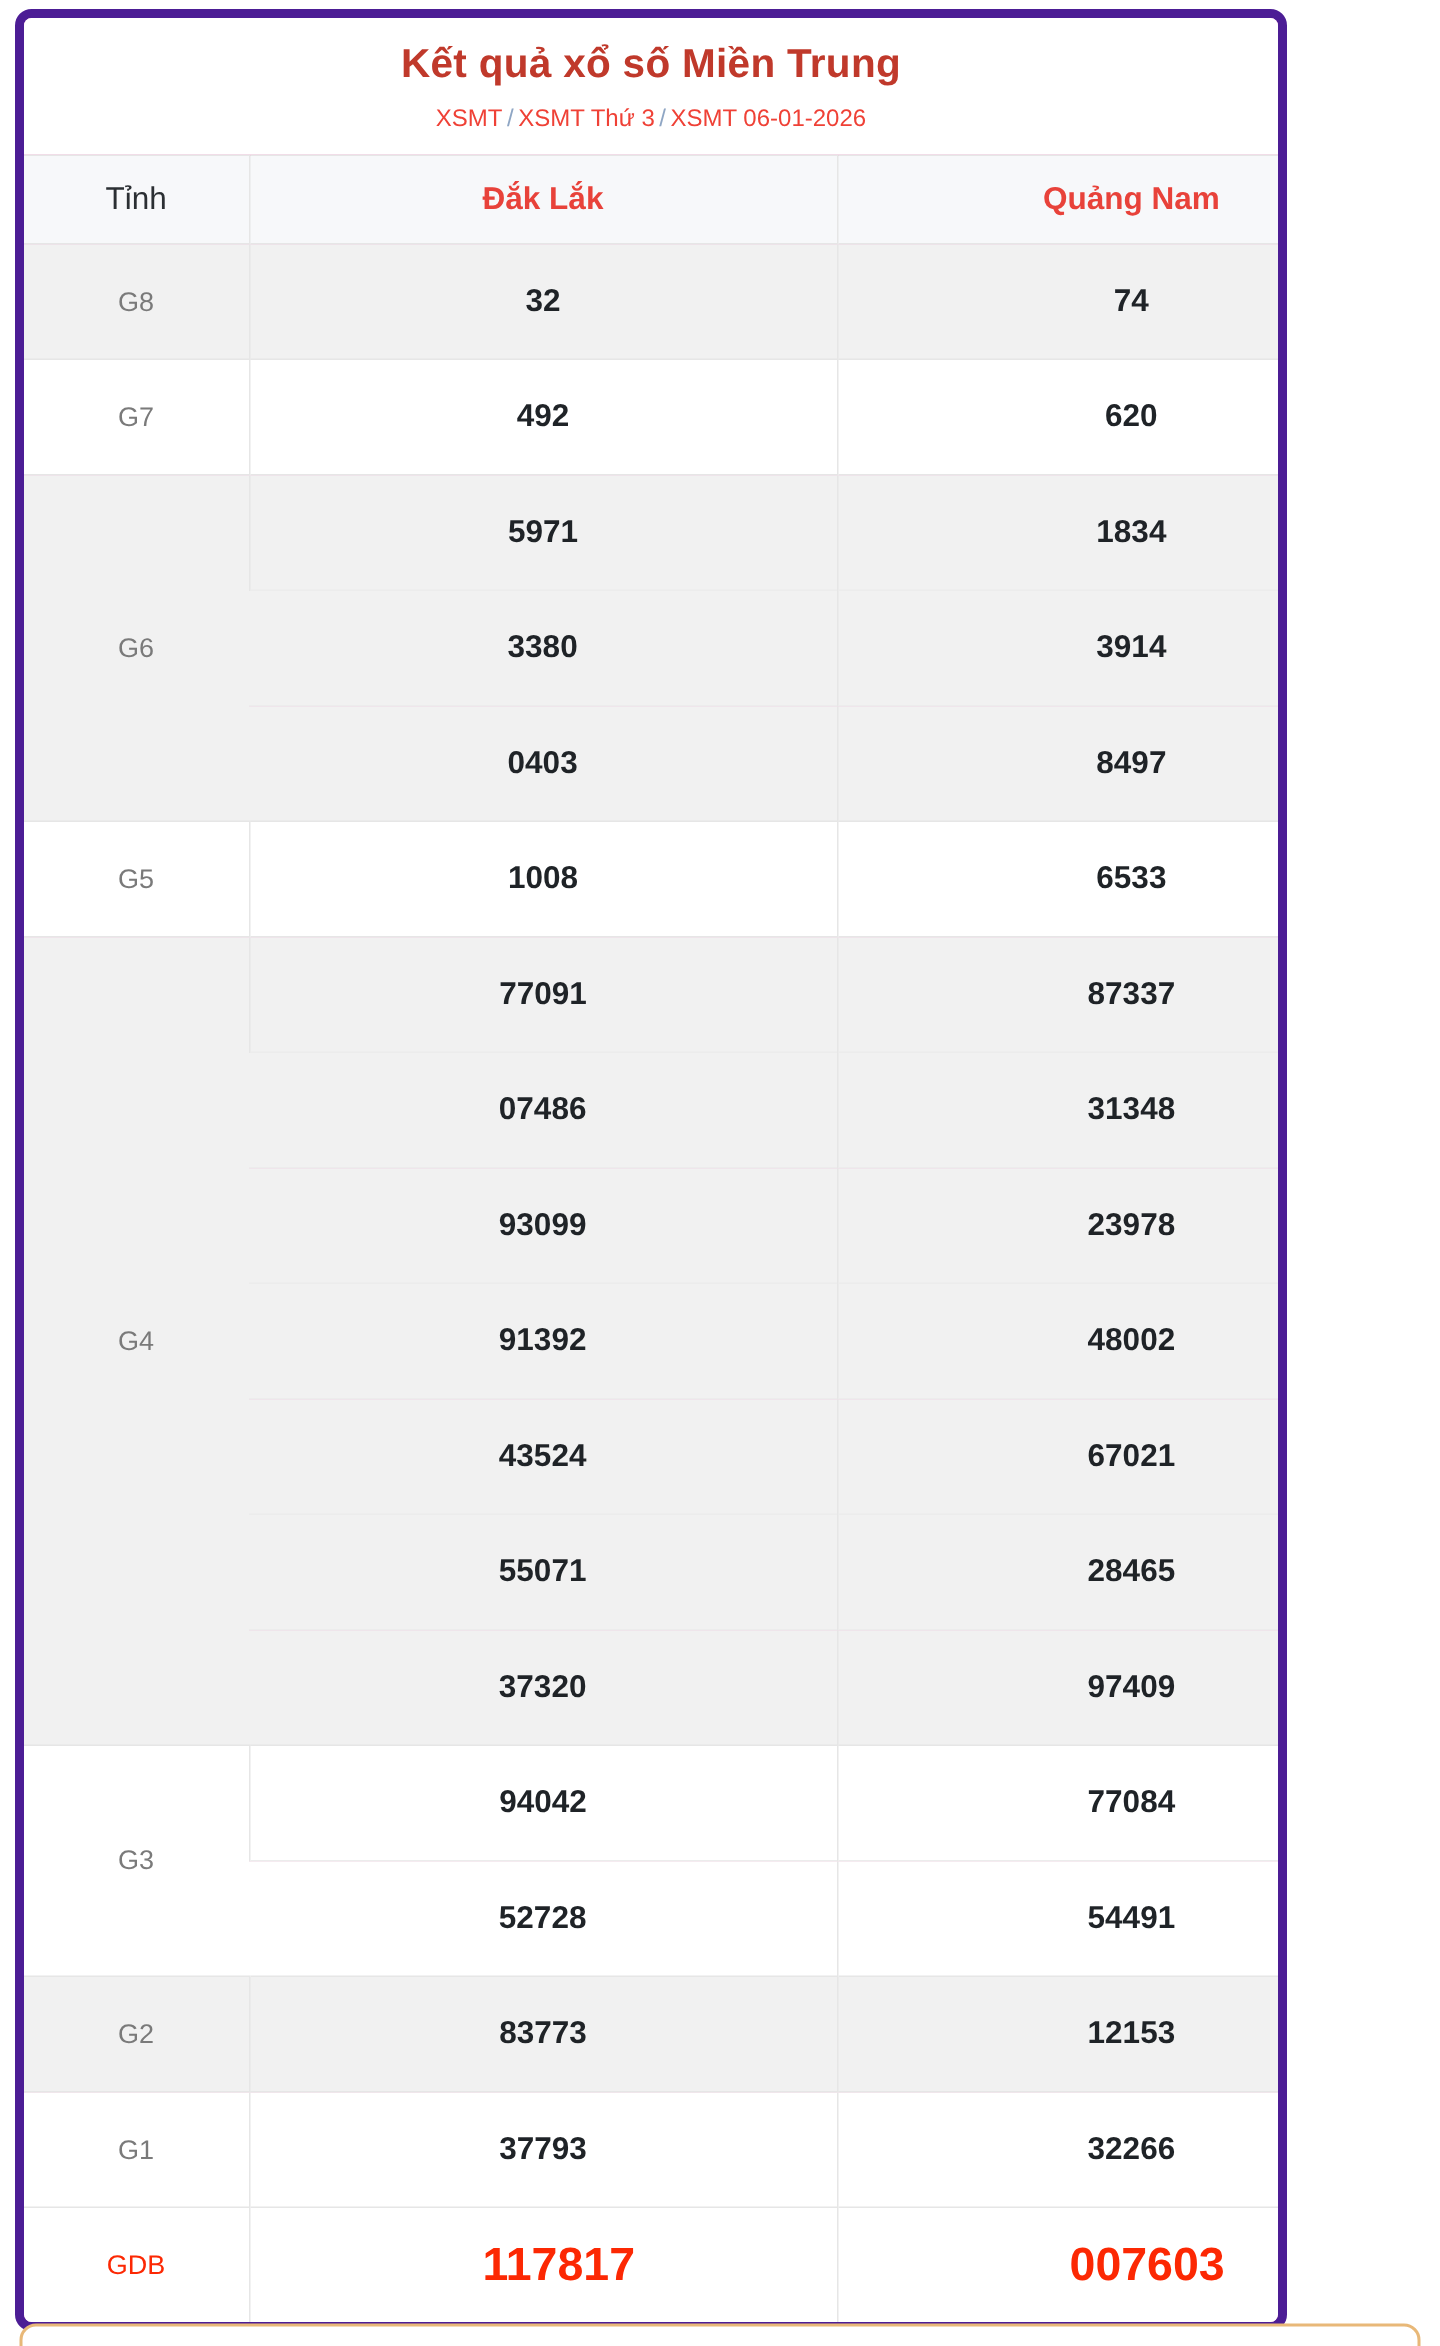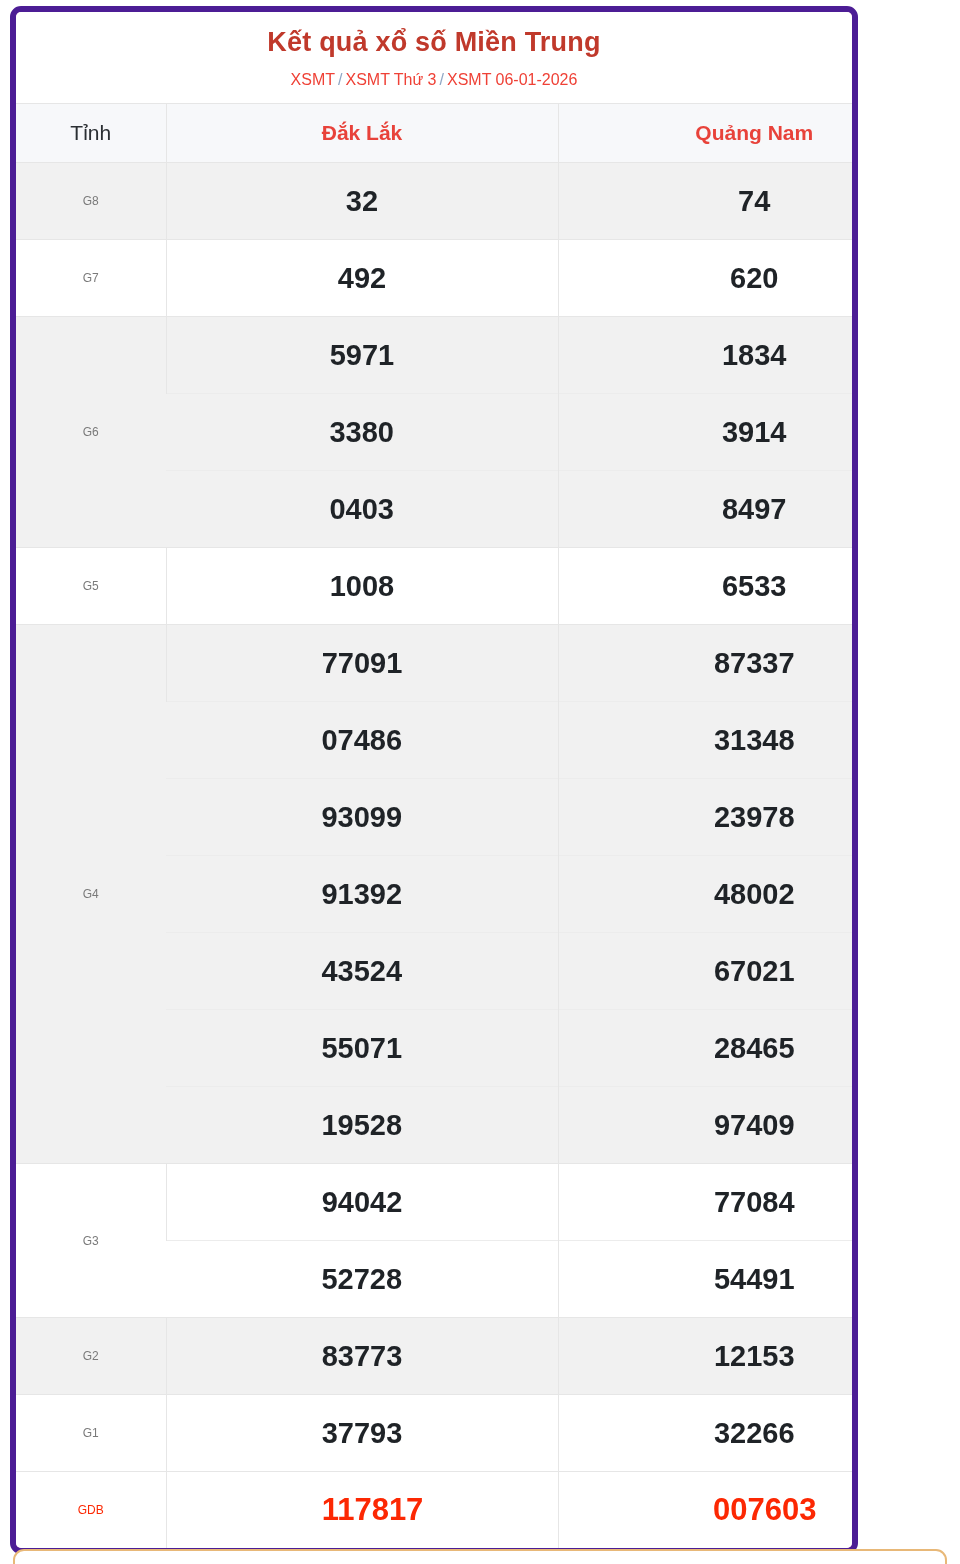--- a/index.html
+++ b/index.html
@@ -85,32 +85,32 @@
     padding: 17px 4px;
     font-size: 21px;
     font-weight: bold;
     border-top: none;
   }
   th.th-tinh { color: #2b2f33; font-weight: normal; }
   th.th-prov { color: #e8423a; }
 
   
   td.prize-label {
-    font-size: 12px;
+    font-size: 18px;
     color: #7a7a7a;
     font-weight: normal;
   }
   td.prize-label.special {
     color: #fc2803;
     font-weight: normal;
   }
 
   
   td.num {
-    font-size: 29px;
+    font-size: 21px;
     font-weight: bold;
     color: #1f2327;
     padding: 0;
     height: 76px;
     line-height: 76px;
   }
   td.num.special {
     color: #fc2803;
     font-size: 31px;
     padding-left: 21px;
@@ -210,21 +210,21 @@
           </tr>
           <tr class="stripe">
             <td class="num sub">43524</td>
             <td class="num sub">67021</td>
           </tr>
           <tr class="stripe">
             <td class="num sub">55071</td>
             <td class="num sub">28465</td>
           </tr>
           <tr class="stripe">
-            <td class="num sub">19528</td>
+            <td class="num sub">37320</td>
             <td class="num sub">97409</td>
           </tr>
           <tr class="plain group-first">
             <td class="prize-label" rowspan="2">G3</td>
             <td class="num">94042</td>
             <td class="num">77084</td>
           </tr>
           <tr class="plain">
             <td class="num sub">52728</td>
             <td class="num sub">54491</td>

